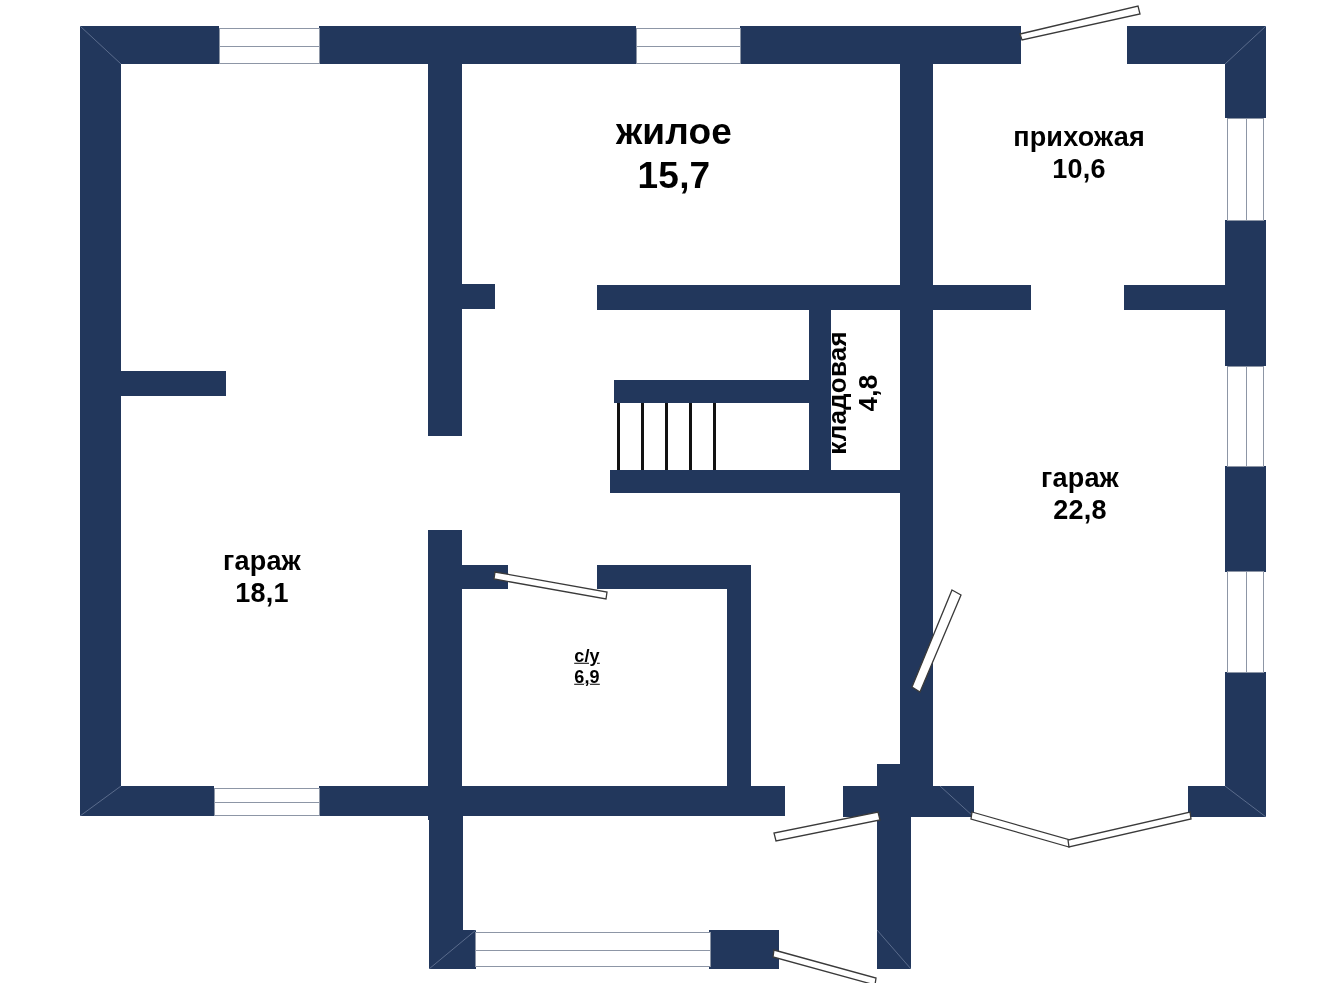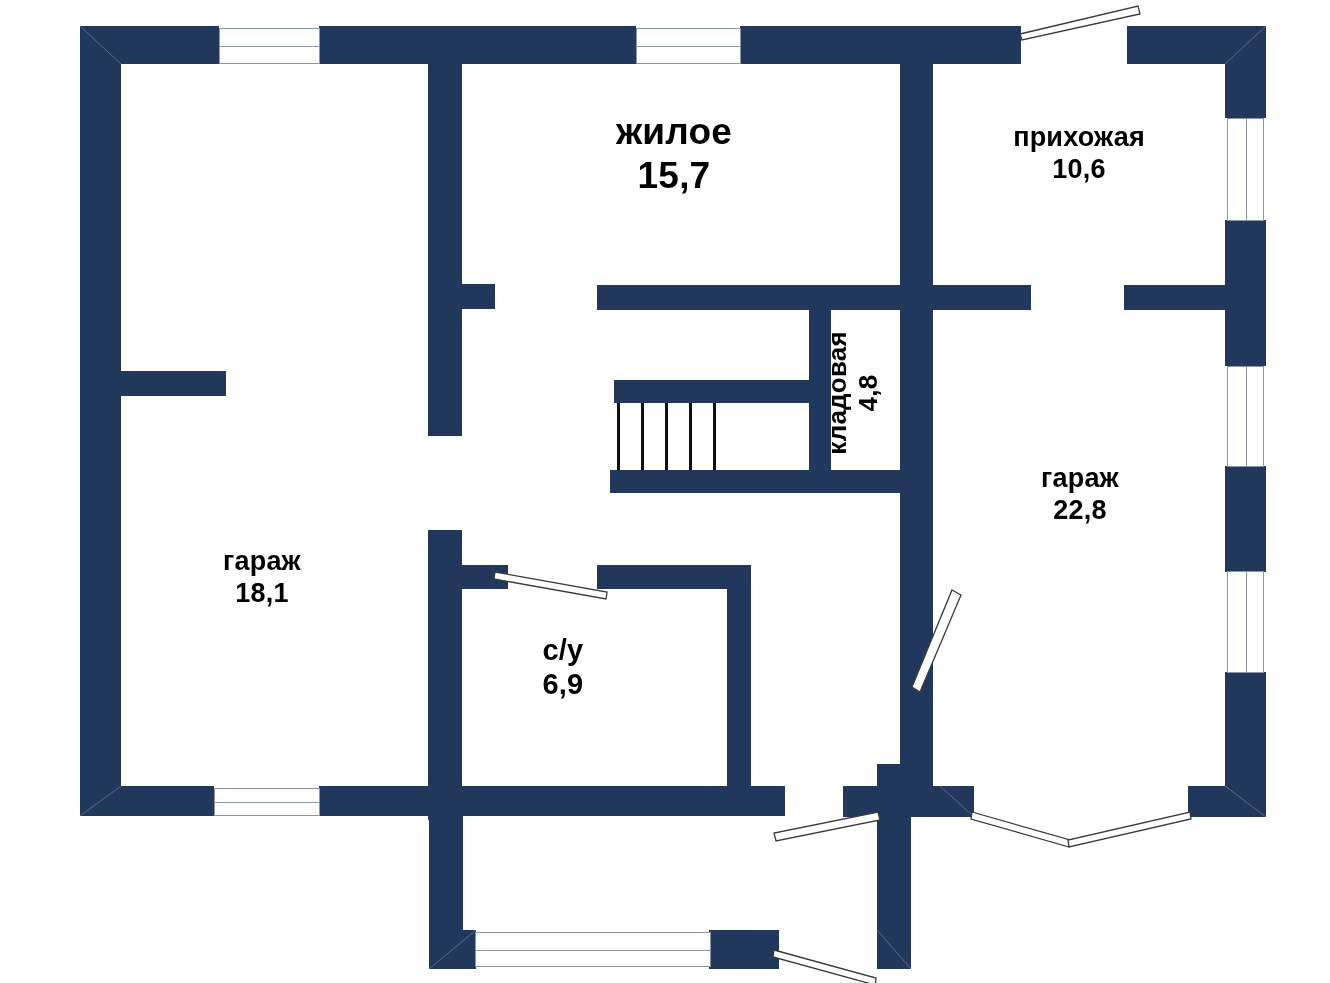--- a/index.html
+++ b/index.html
@@ -261,19 +261,19 @@
     <span class="name">гараж</span>
     <span class="area">22,8</span>
   </div>
 
 
   <div class="label" style="left:262px; top:578px; transform:translate(-50%,-50%); font-size:27px;">
     <span class="name">гараж</span>
     <span class="area">18,1</span>
   </div>
 
-  <div class="label" style="left:563px; top:667px; transform:translate(-50%,-50%); font-size:29px;">
+  <div class="label" style="left:587px; top:667px; transform:translate(-50%,-50%); font-size:18px;text-decoration:underline;">
     <span class="name">с/у</span>
     <span class="area">6,9</span>
   </div>
 
 
 </div>
 
 </body></html>

